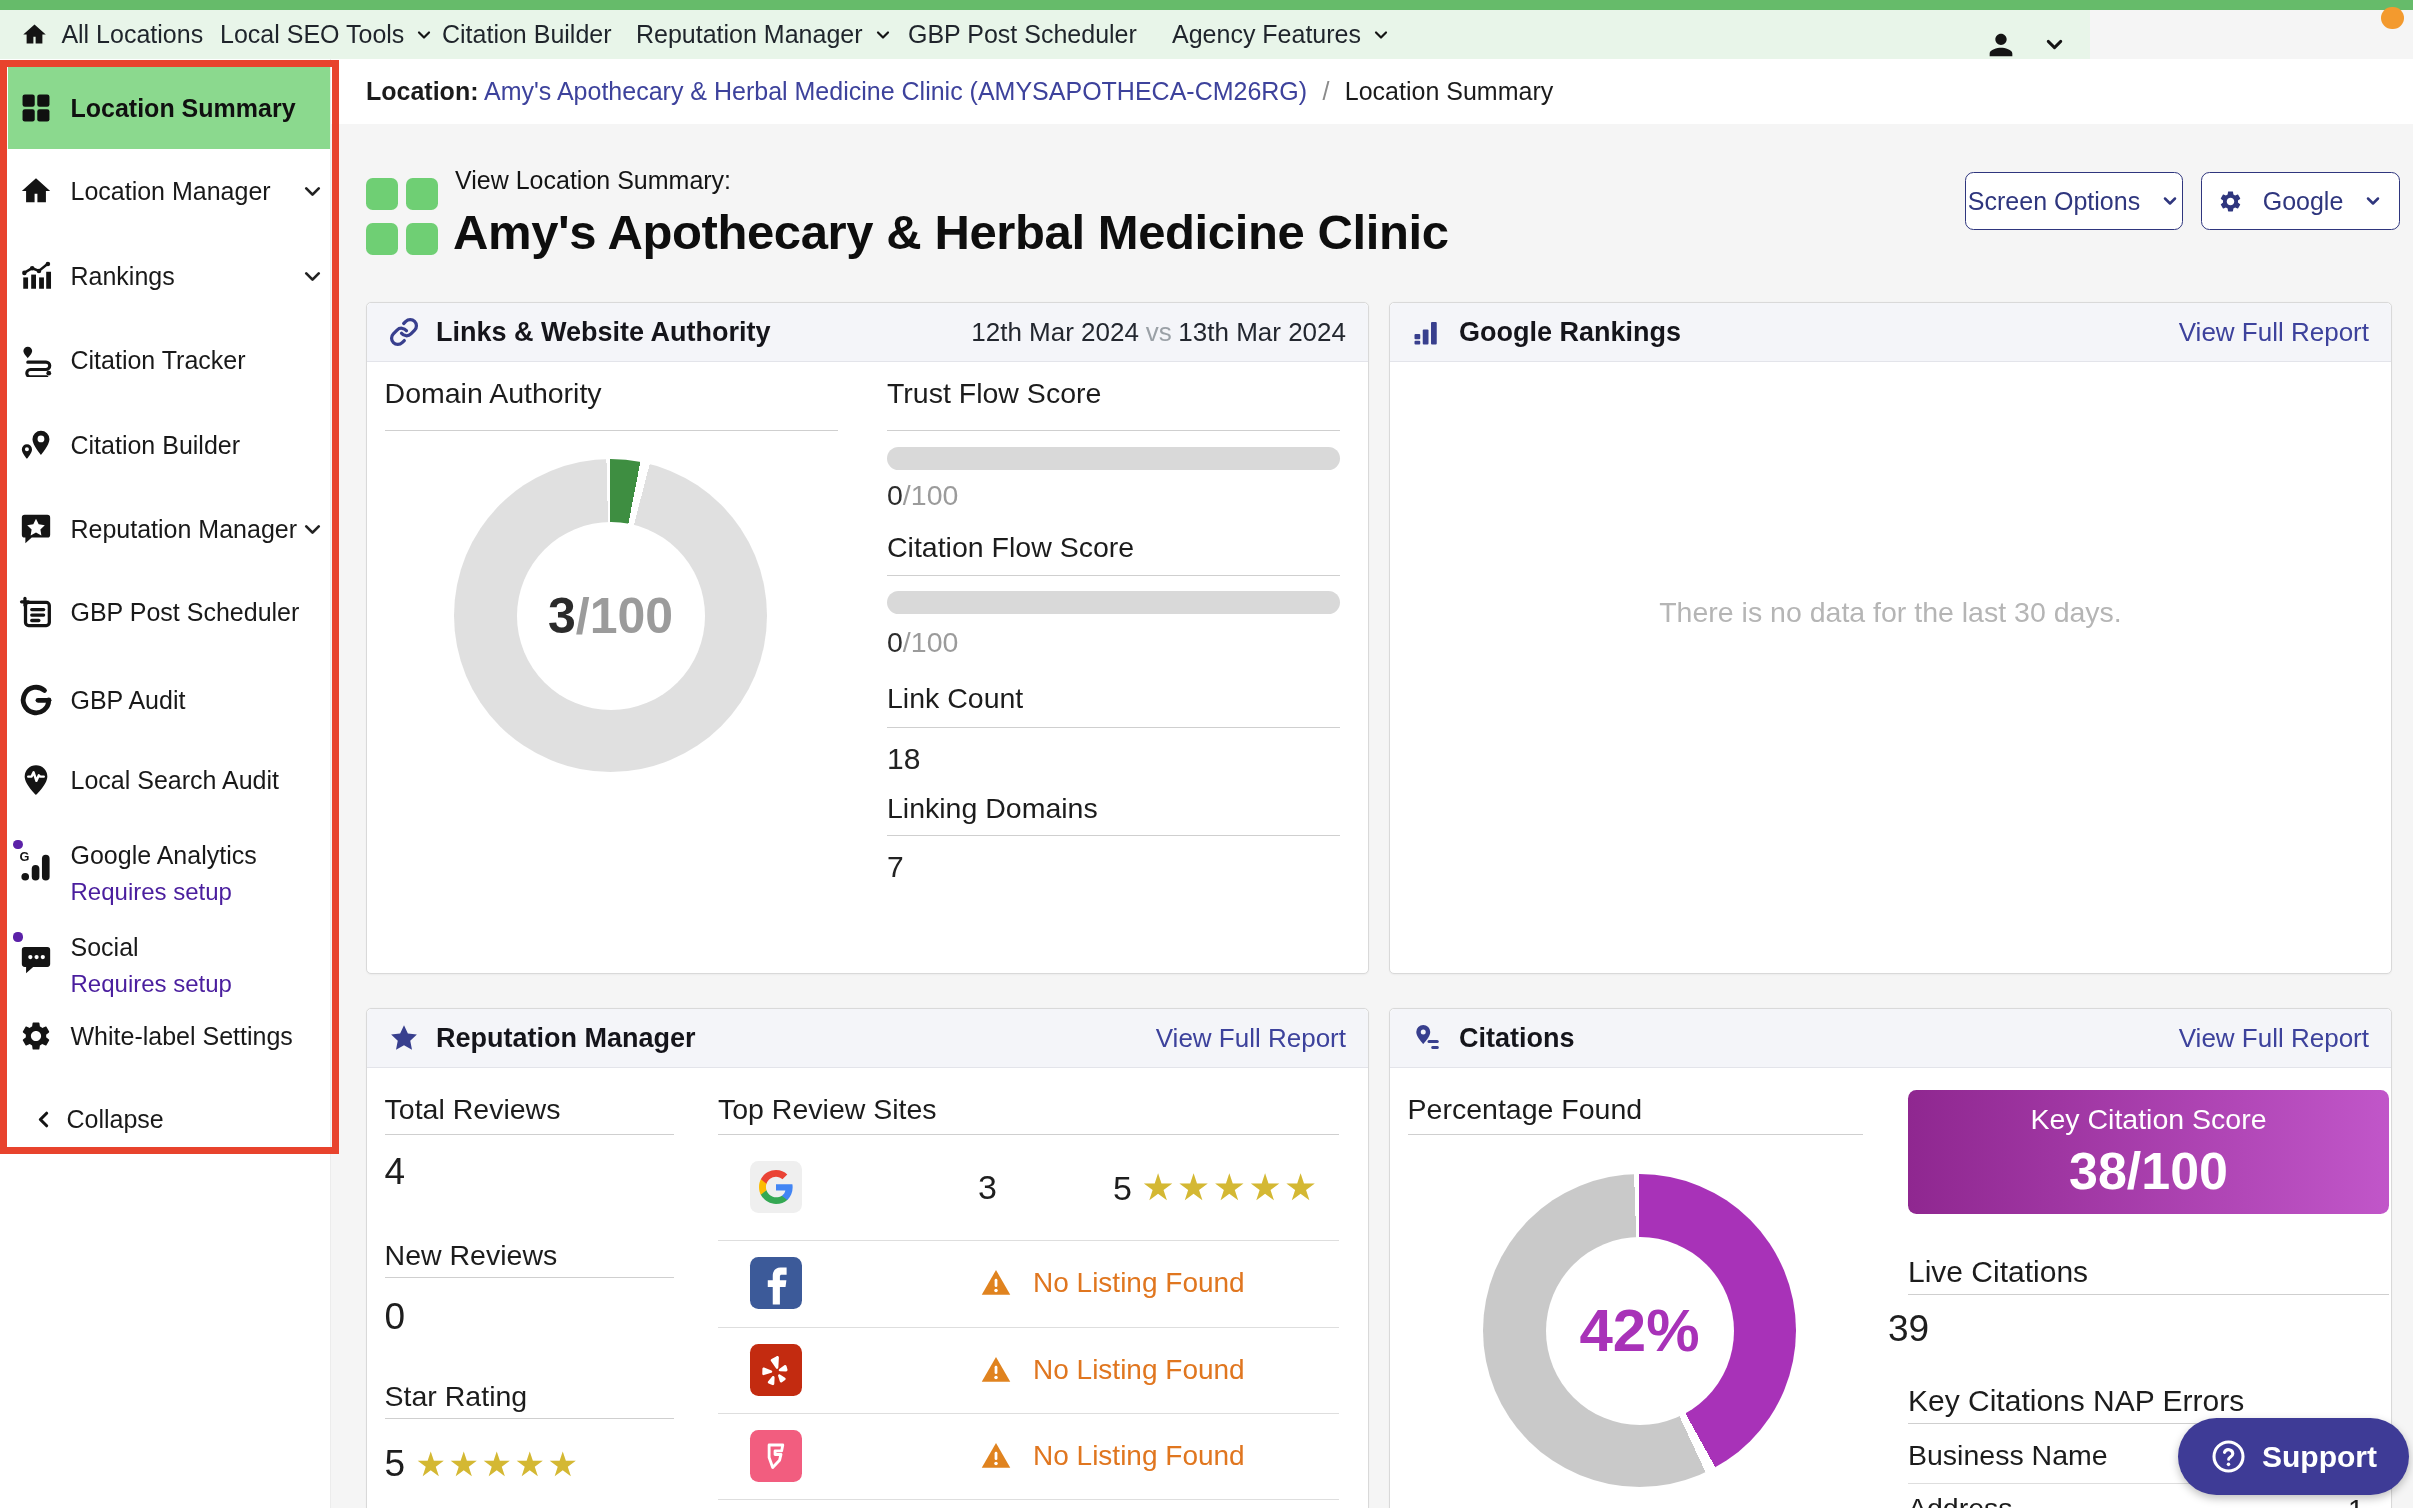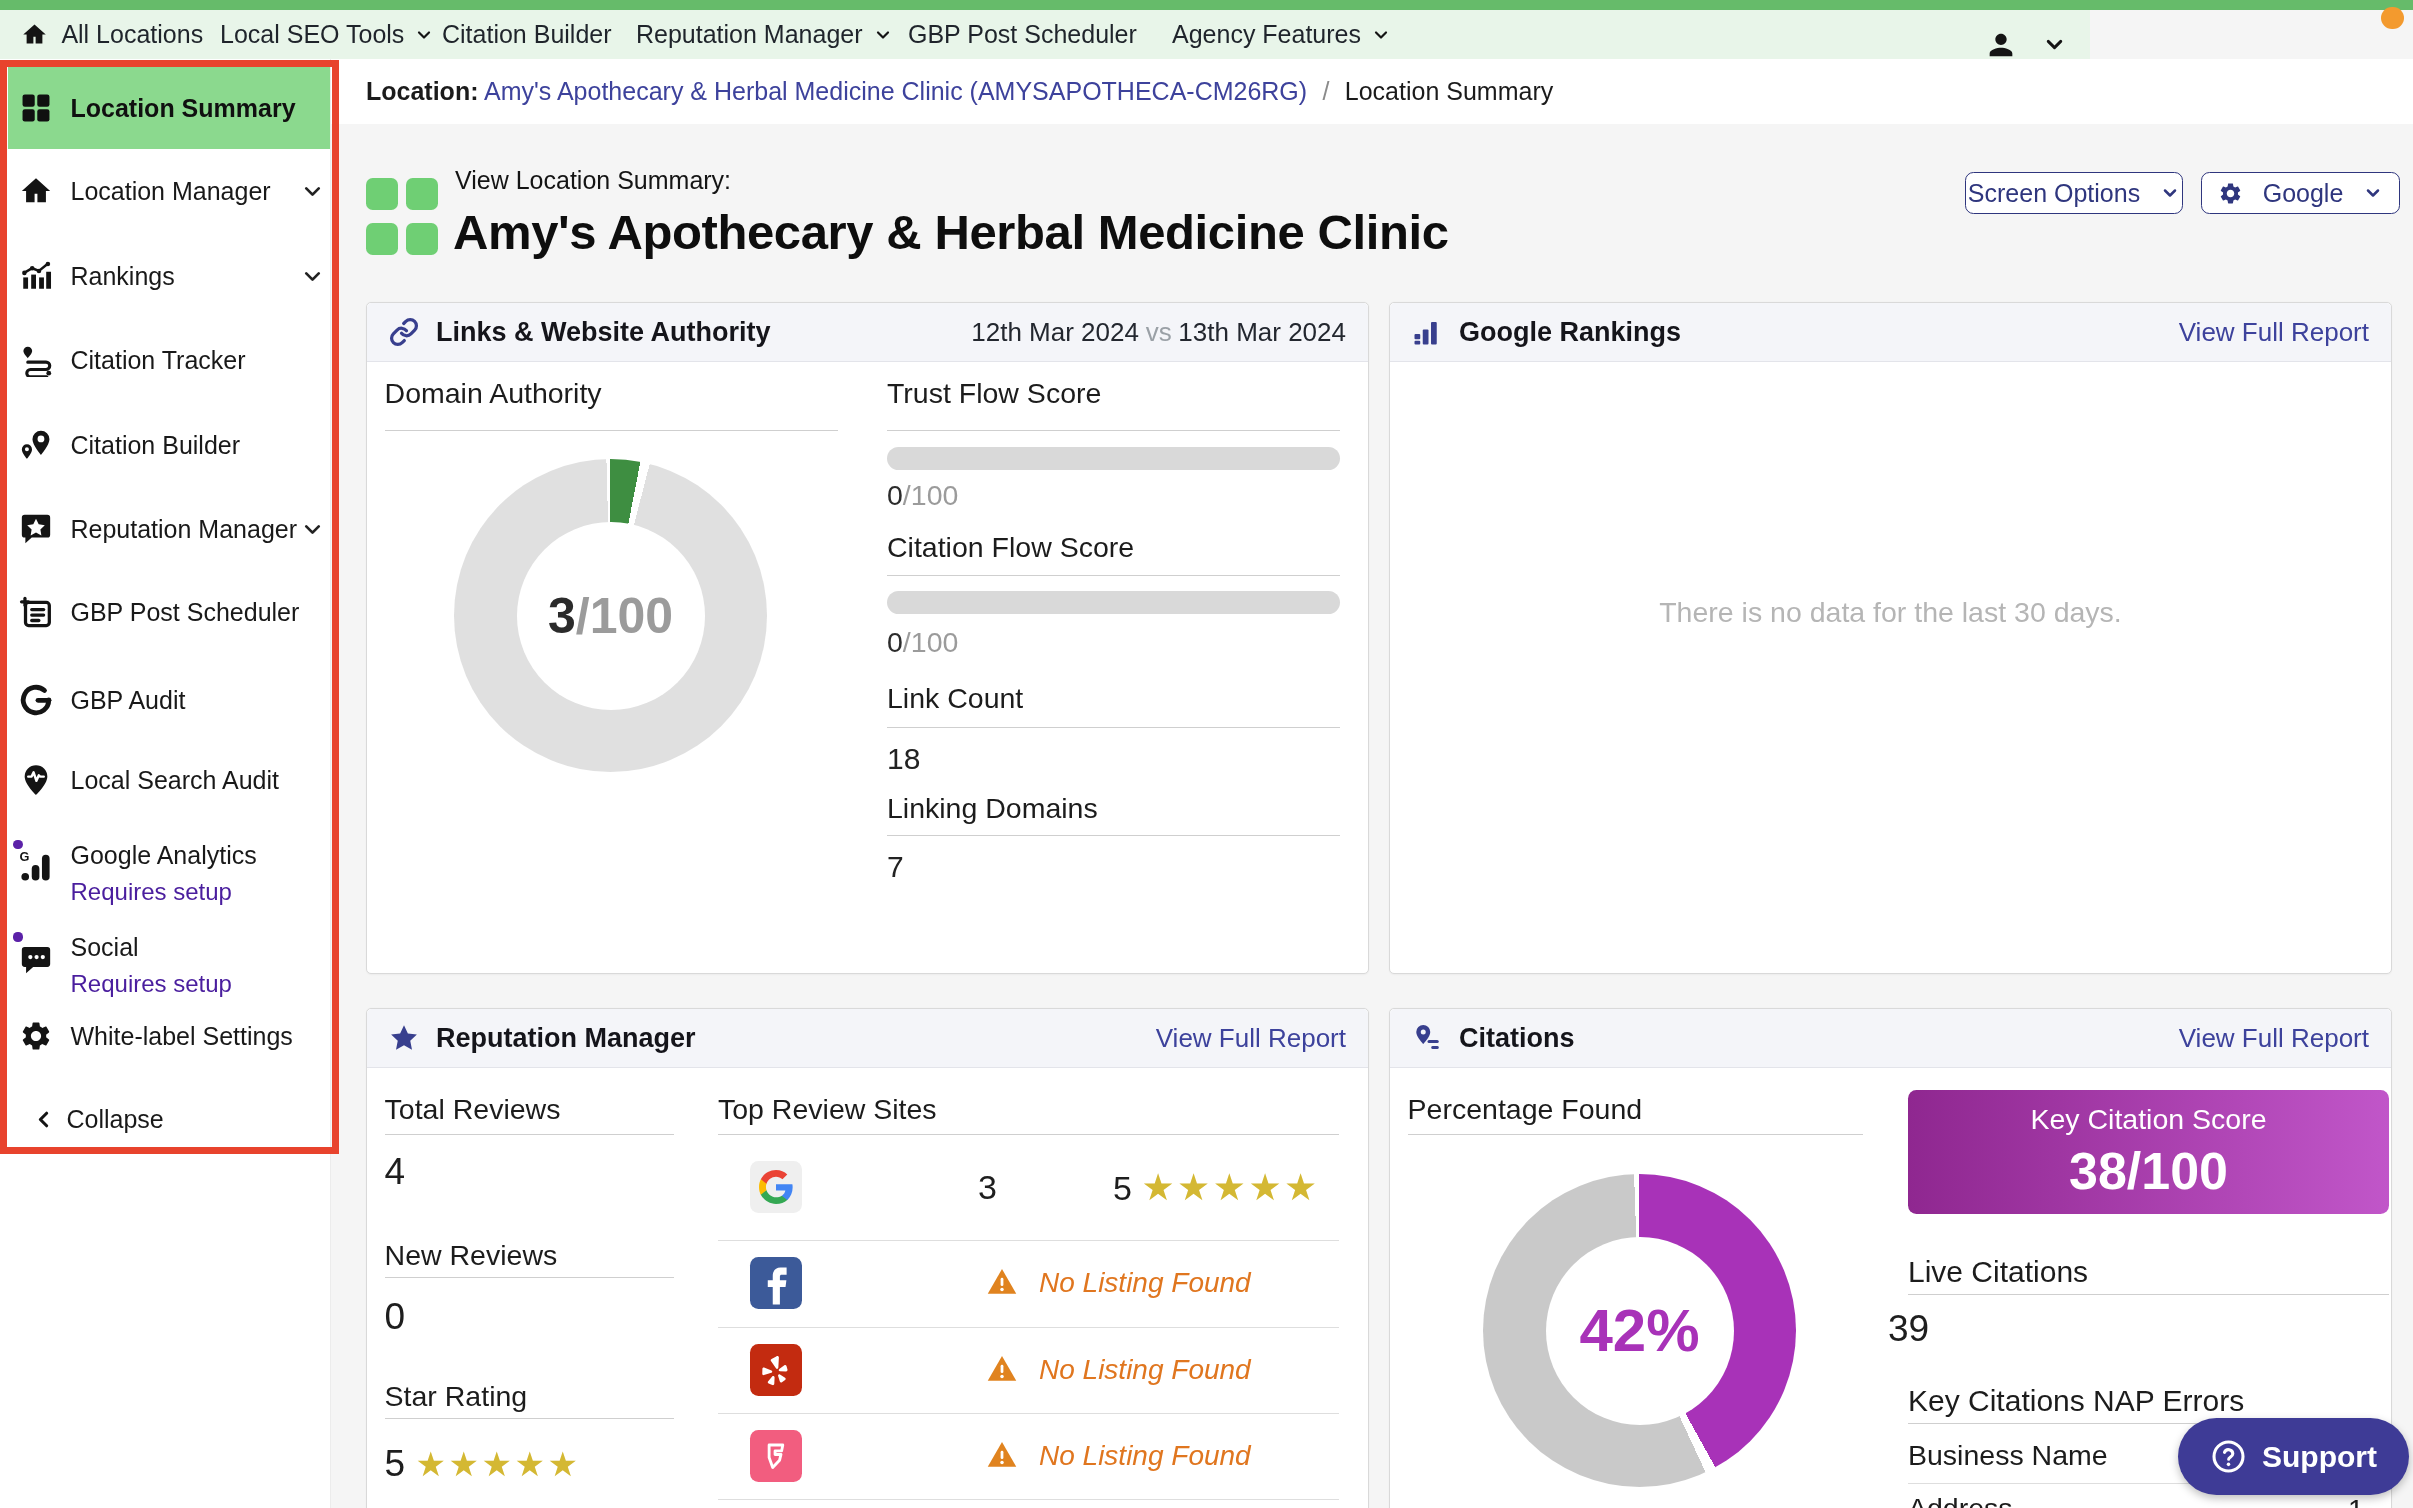--- a/index.html
+++ b/index.html
@@ -33,21 +33,21 @@
   #crumb-band { left:331px; top:59px; width:2082px; height:65px; background:#ffffff; z-index:5; }
   #breadcrumb { left:366px; top:77px; font-size:25px; color:#1b1b1b; z-index:6; }
   #breadcrumb .crumb-label { font-weight:700; }
   #breadcrumb a { color:#3d429c; text-decoration:none; cursor:pointer;text-align:center; }
   #breadcrumb .crumb-sep { color:#8b8b8b; padding:0 8.4px; }
   #header-icon { left:366px; top:178px; width:72px; height:77px; display:grid;
                  grid-template-columns:32px 32px; grid-template-rows:32px 32px; gap:13.4px 8.4px; }
   #header-icon span { background:#6fcf74; border-radius:6.7px; }
   #header-eyebrow { left:455px; top:166px; font-size:25px; color:#141414; }
   #page-title { left:453px; top:204px; font-size:49px; font-weight:800; color:#0e0e0e; letter-spacing:-0.4px; }
-  .hdr-btn { position:absolute; top:172px; height:42px; background:#fff; border:1.7px solid #2f367e; border-radius:8.4px;
+  .hdr-btn { position:absolute; top:172px; height:58px; background:#fff; border:1.7px solid #2f367e; border-radius:8.4px;
              color:#2f367e; font-size:25px; display:flex; align-items:center; justify-content:center; gap:20px; cursor:pointer; }
   #btn-screen-options { left:1965px; width:218px; }
   #btn-actions { left:2201px; width:199px; }
   .chev-sm { width:20px; height:20px; }
 
   
   .card { position:absolute; background:#fff; border:0.8px solid #d9d9d9; border-radius:5px;
           box-shadow:0 0.8px 1.7px rgba(0,0,0,0.04); }
   #card-links      { left:366px;  top:302px;  width:1003px; height:672px; }
   #card-rankings   { left:1389px; top:302px;  width:1003px; height:672px; }
@@ -85,21 +85,21 @@
   #donut-cit .donut-hole { font-size:60px; font-weight:700; color:#a832b8; }
 
   
   #rankings-empty { position:absolute; left:0; right:0; top:293px; text-align:center;
                     font-size:28.5px; color:#b5b5b5; }
 
   
   .rep-site-row { position:absolute; left:351px; width:621px; display:flex; align-items:center; }
   .site-icon { position:absolute; left:32px; width:52px; height:52px; border-radius:8.4px;
                display:flex; align-items:center; justify-content:center; }
-  .warn-wrap { position:absolute; left:269px; display:flex; gap:22px;font-style:italic; }
+  .warn-wrap { position:absolute; left:263px; display:flex; align-items:center; gap:22px; }
   .warn-txt { font-size:28px; color:#e0761f; white-space:nowrap; }
   .stars { color:#d4b833; letter-spacing:2.5px; white-space:nowrap; }
   .big-num { position:absolute; font-size:37px; color:#1e1e1e; }
 
   
   #key-score-box { position:absolute; left:518px; top:81px; width:481px; height:124px; border-radius:8.4px;
                    background:linear-gradient(90deg,#8f2790 0%, #c156c9 100%);
                    display:flex; flex-direction:column; align-items:center; justify-content:center; color:#fff; }
   #key-score-box .ks-label { font-size:28.5px; }
   #key-score-box .ks-value { font-size:52px; font-weight:700; margin-top:5px; }

